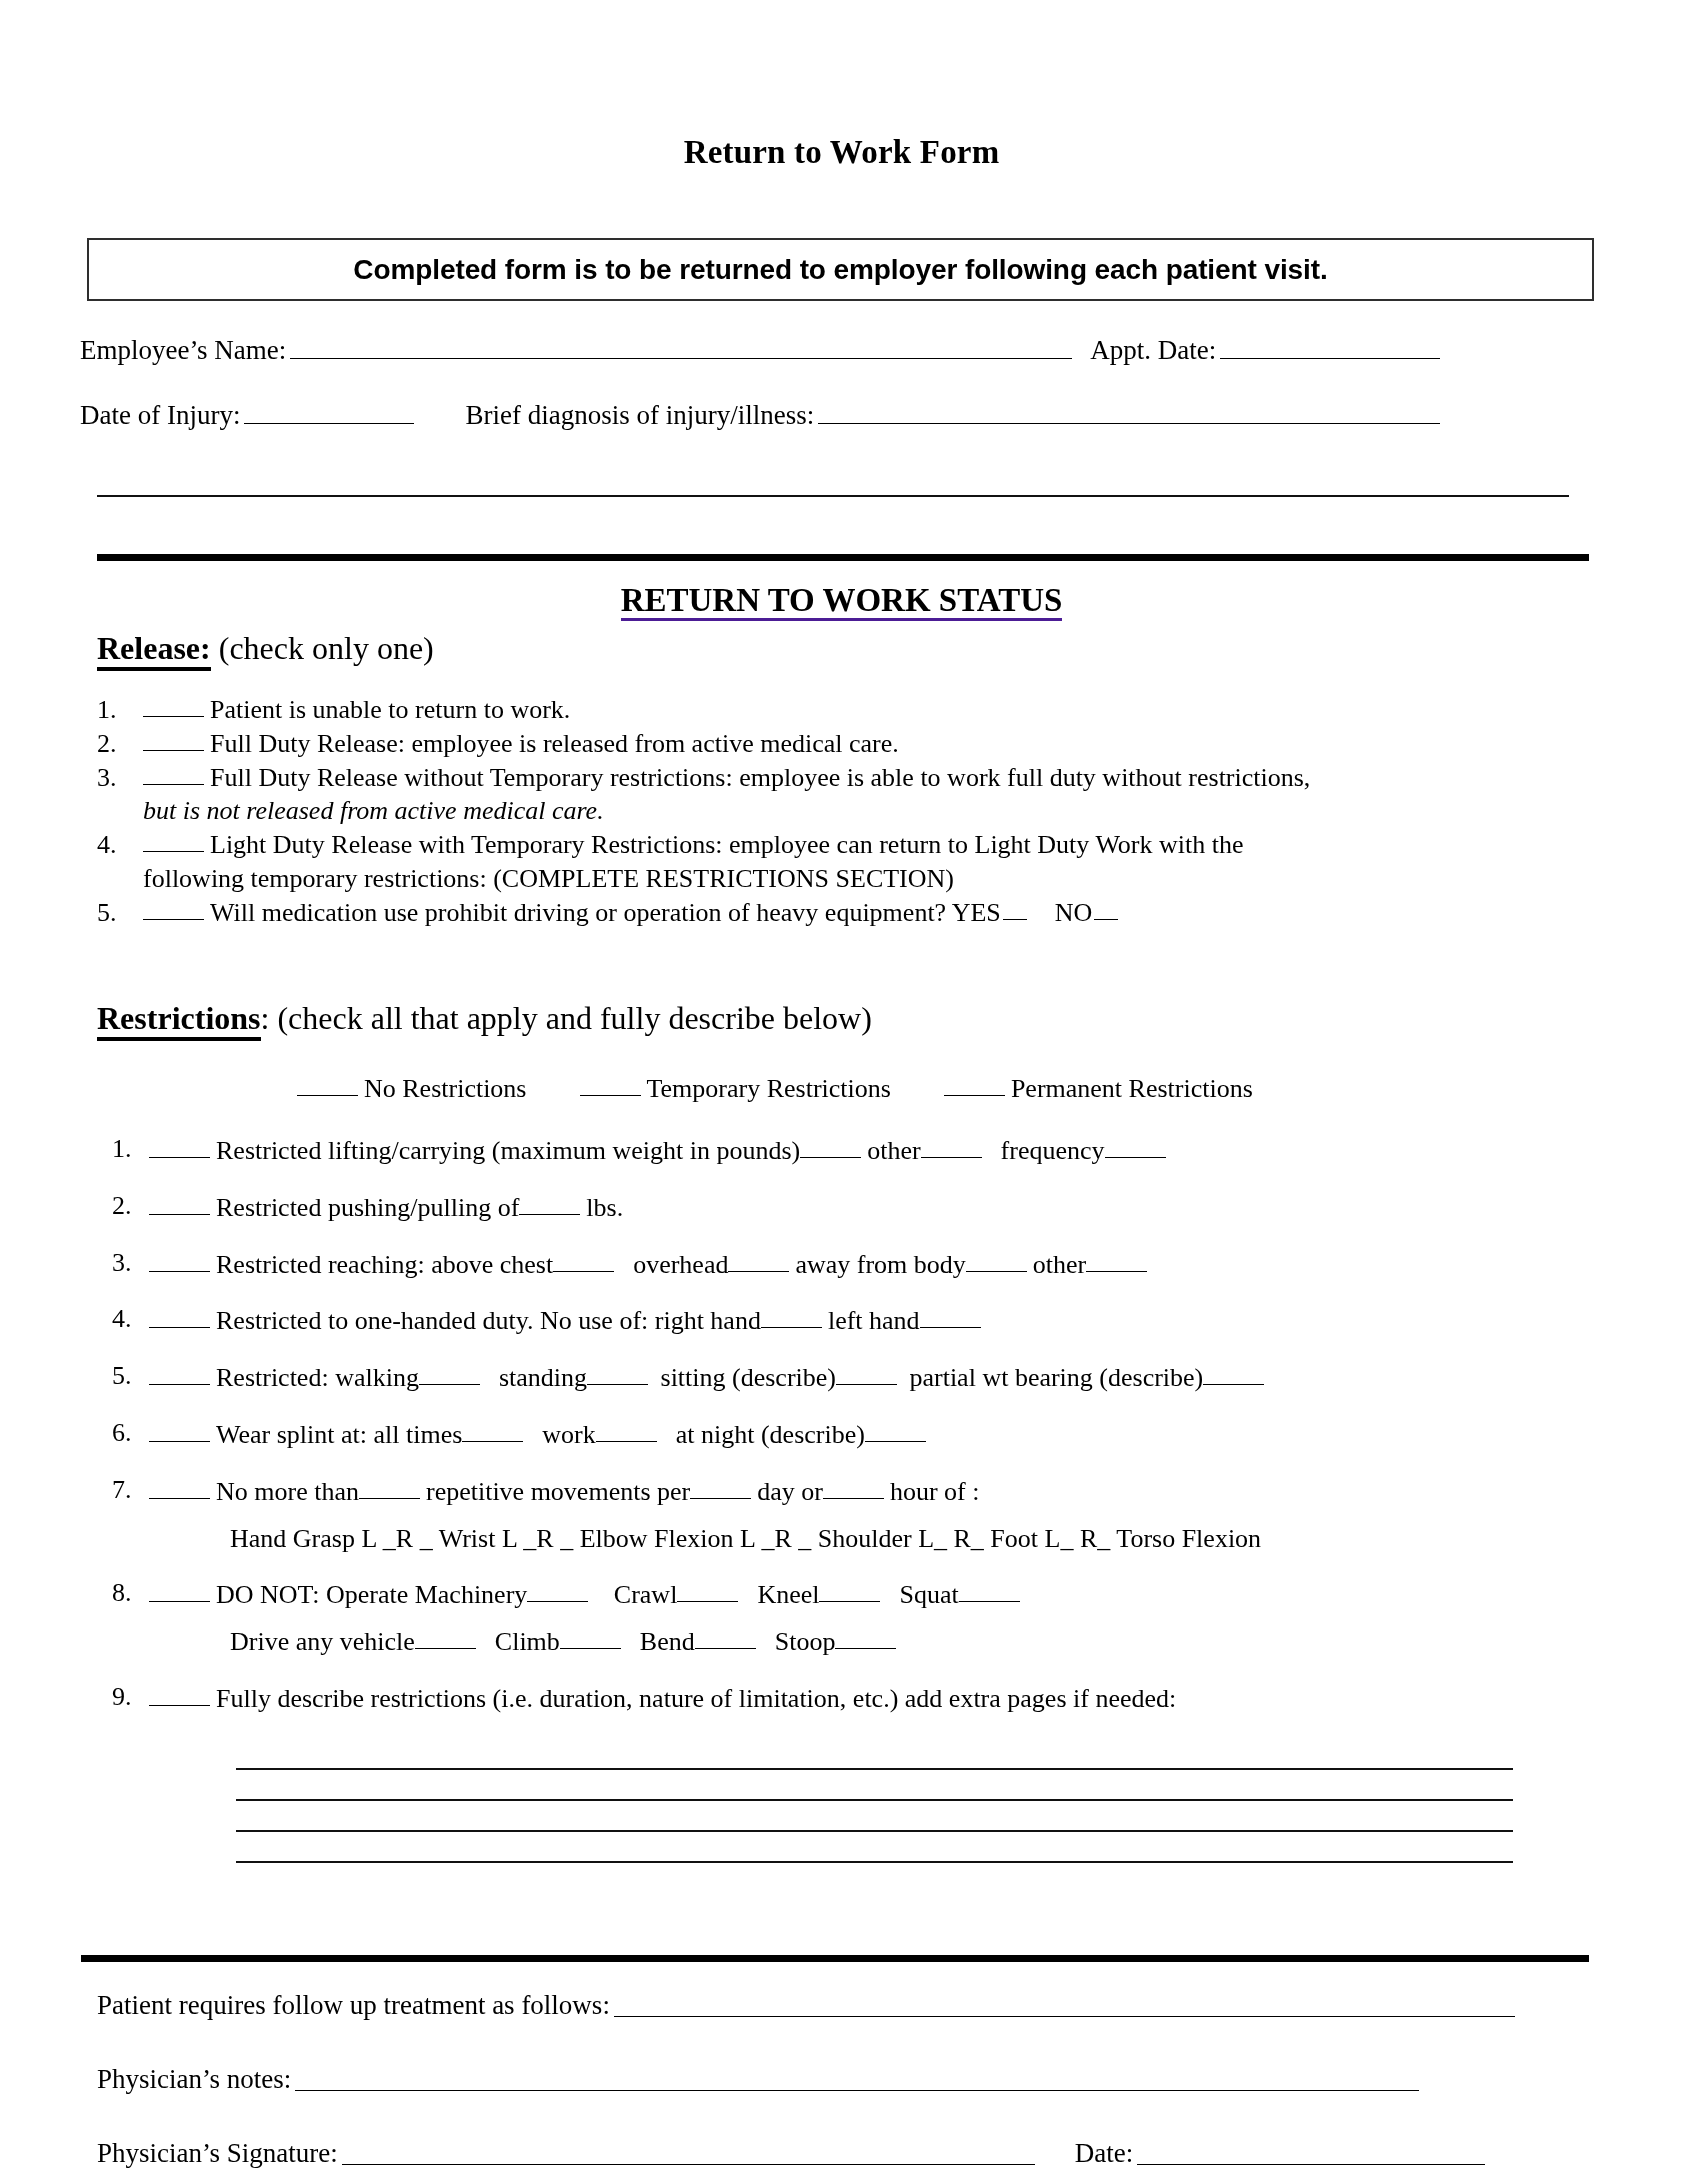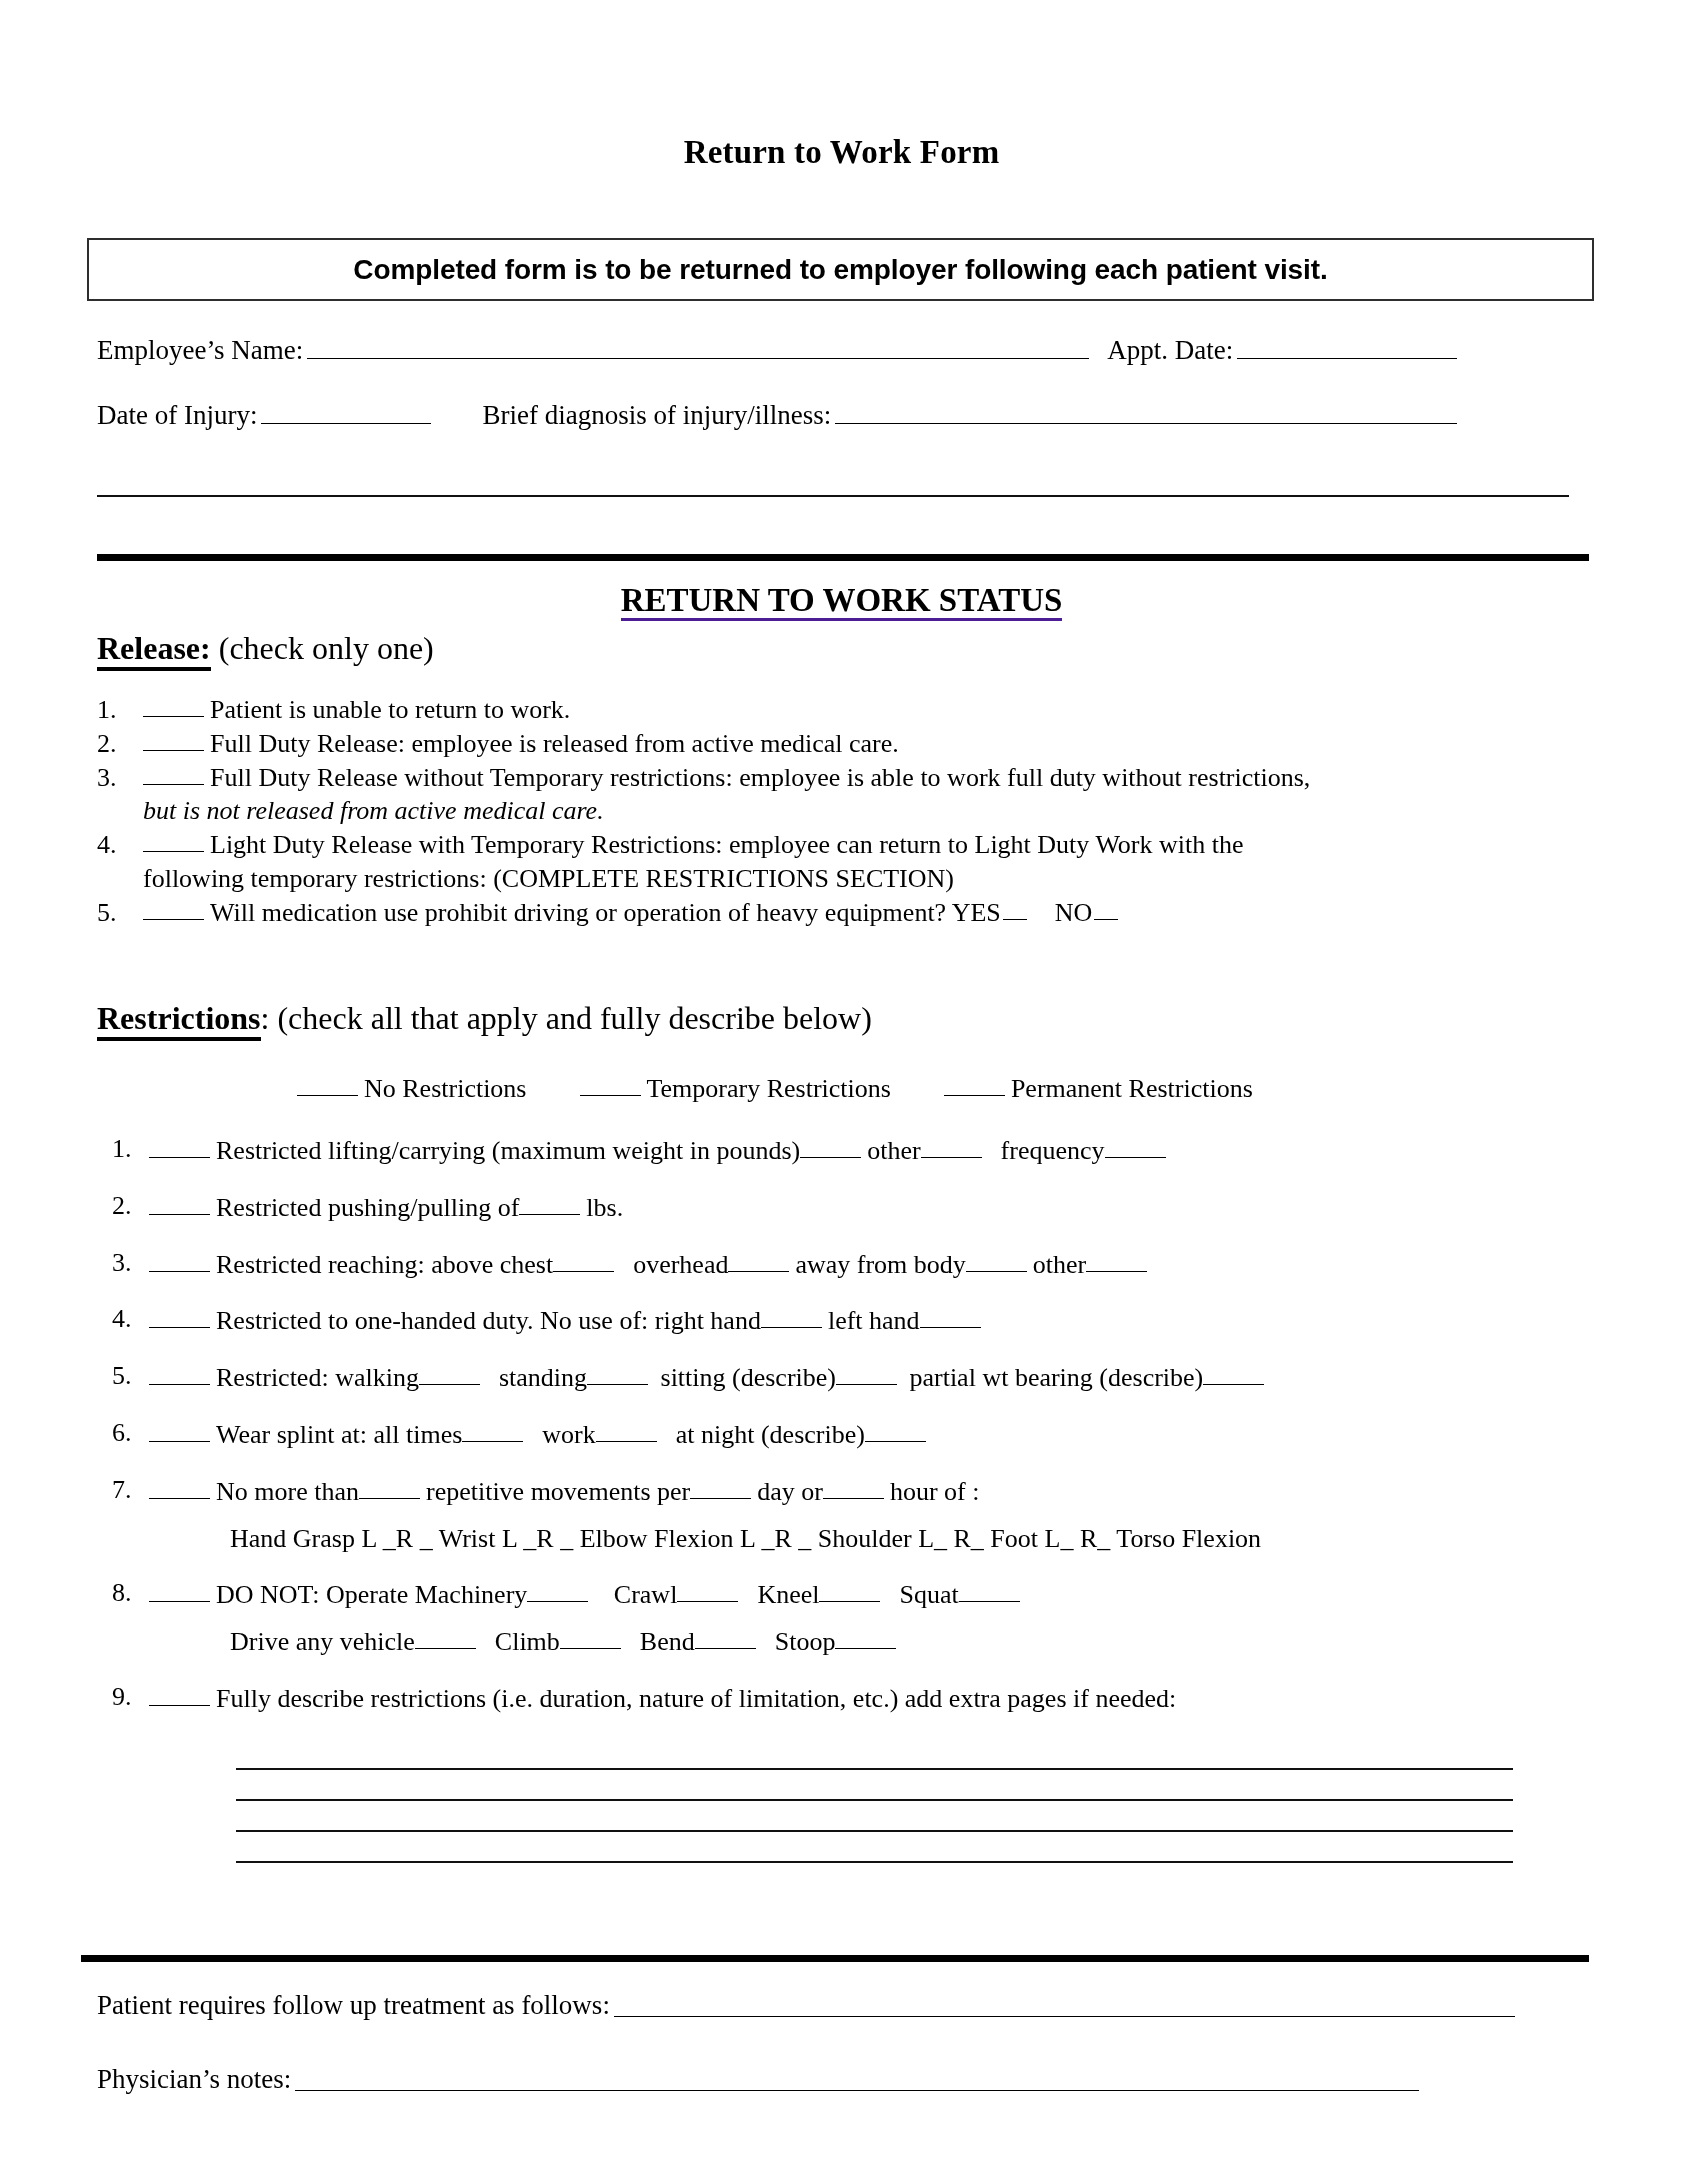--- a/index.html
+++ b/index.html
@@ -49,21 +49,21 @@
   .notice-text {
     font-family: "Liberation Sans", "DejaVu Sans", sans-serif;
     font-weight: bold;
     font-size: 28px;
     letter-spacing: -0.1px;
   }
 
   
   .ident {
     position: absolute;
-    left: 97px;
+    left: 80px;
     top: 337px;
     width: 1499px;
     font-size: 27px;
     line-height: 1.0;
   }
   .fld-row { display: flex; align-items: baseline; white-space: nowrap; }
   .row-1 { margin-bottom: 38px; }
   .lbl { padding-right: 4px; }
   .ul {
     border-bottom: 1.6px solid #000;
@@ -343,16 +343,22 @@
 
   <div class="footer">
     <div class="ft-row">
       <span class="lbl">Patient requires follow up treatment as follows:</span>
       <span class="ul ul-follow"></span>
     </div>
     <div class="ft-row">
       <span class="lbl">Physician’s notes:</span>
       <span class="ul ul-notes"></span>
     </div>
+    <div class="ft-row">
+      <span class="lbl">Physician’s Signature:</span>
+      <span class="ul ul-sig"></span>
+      <span class="lbl">Date:</span>
+      <span class="ul ul-sigdate"></span>
+    </div>
   </div>
 
 </div>
 
 
 </body></html>

